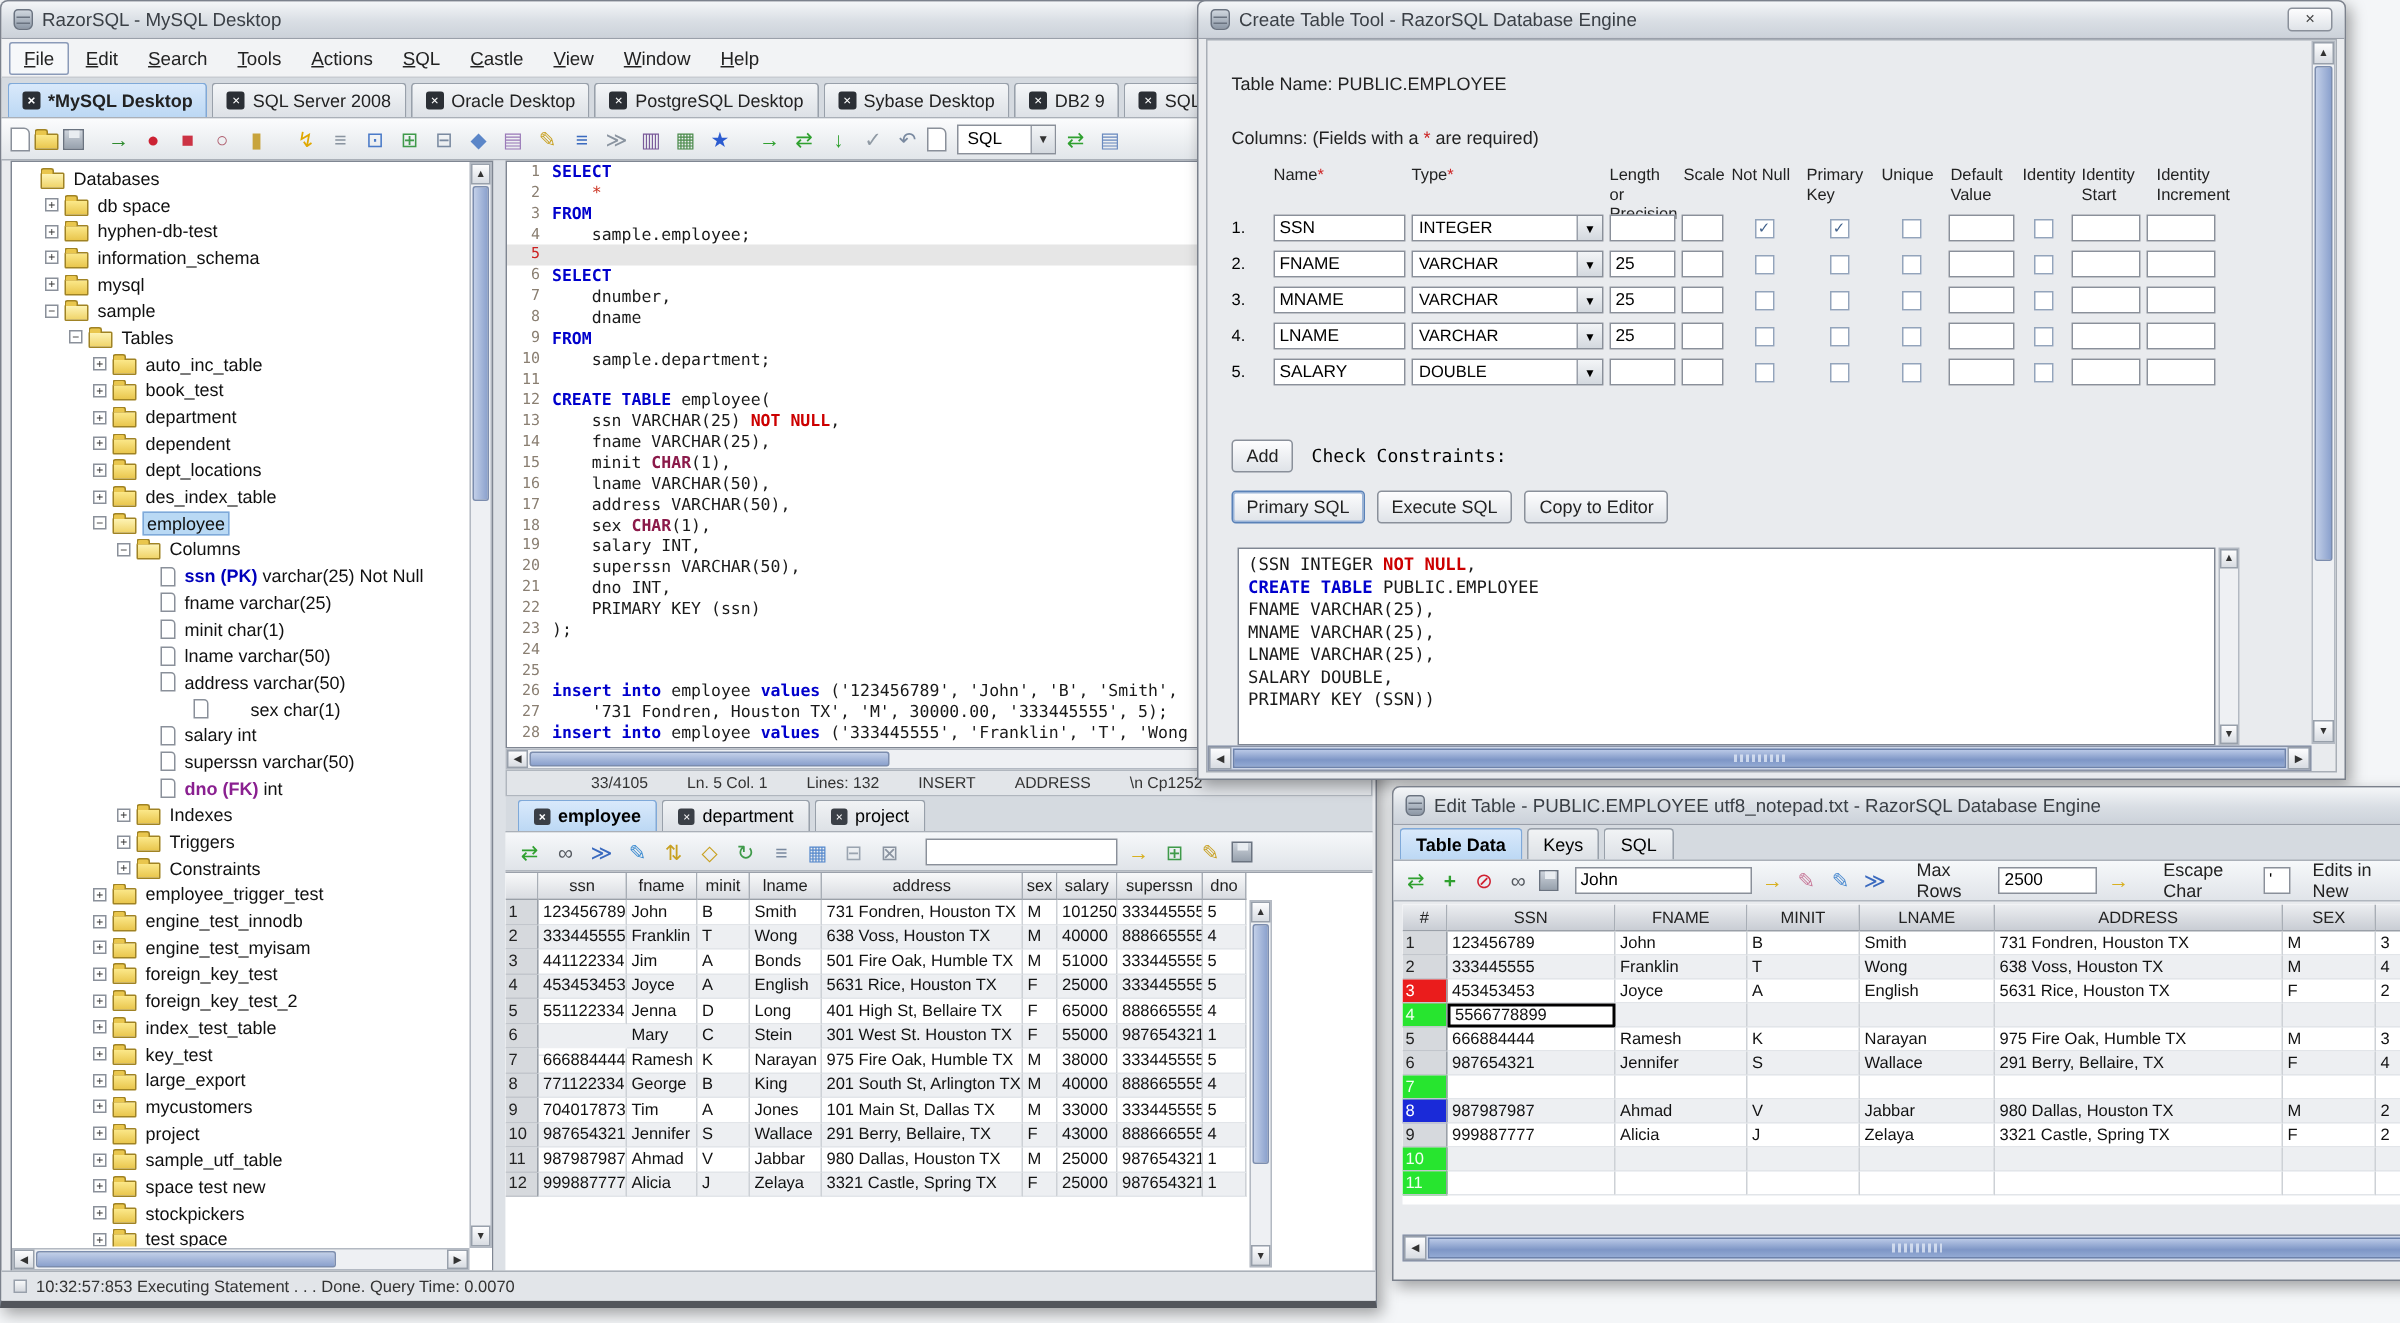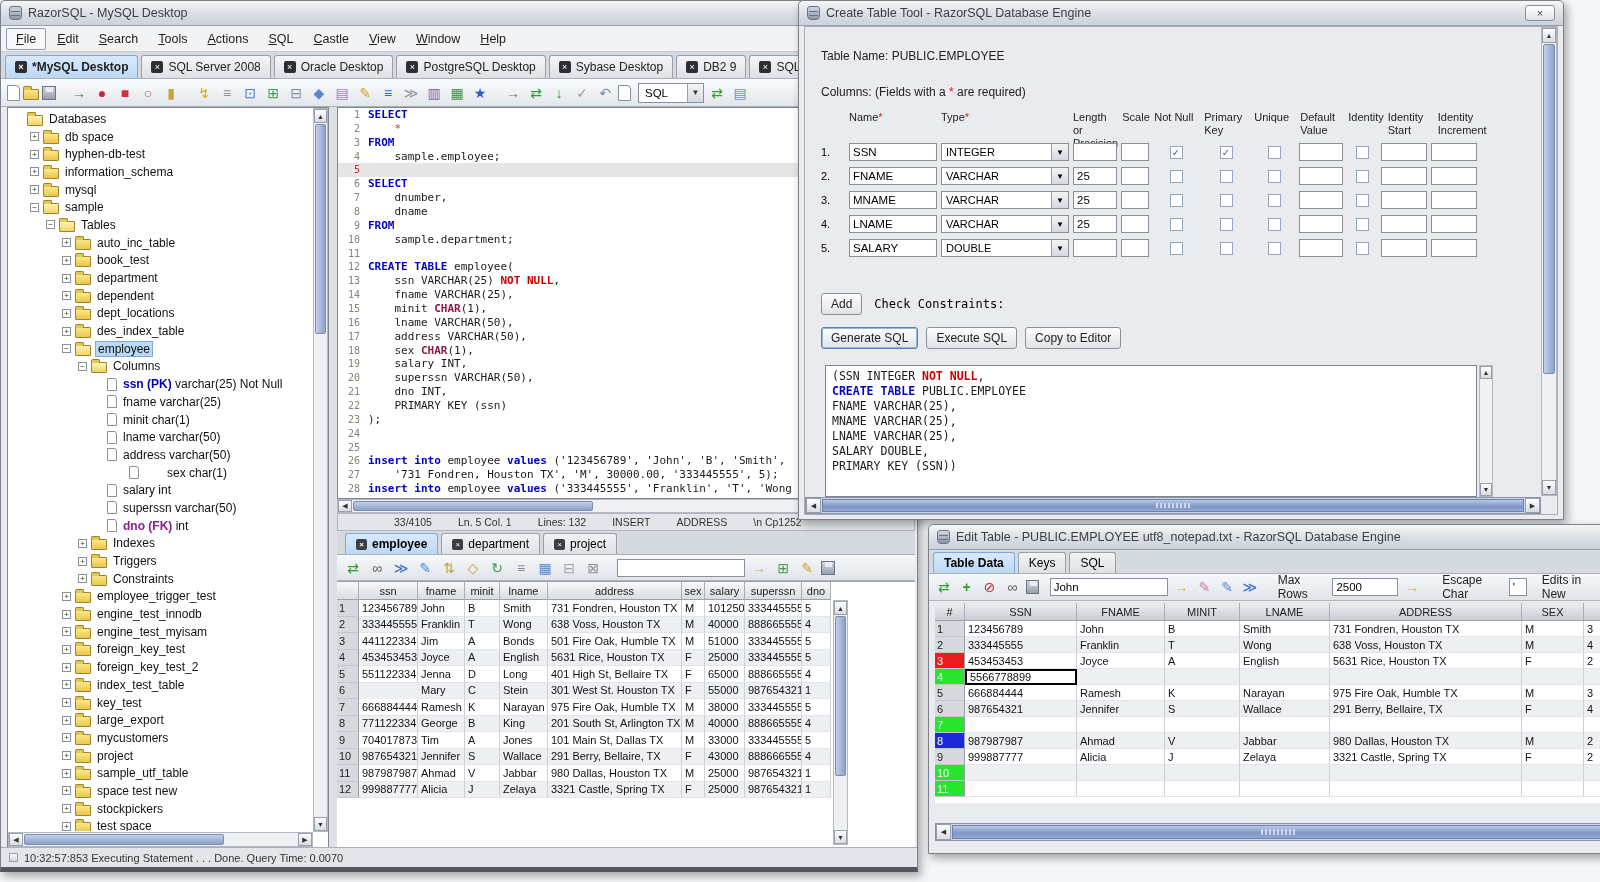--- a/index.html
+++ b/index.html
@@ -868,21 +868,21 @@
             <input class="tin" style="width: 46px;">
             <input class="tin" style="width: 46px;">
           </div>
         </div>
 
       <div style="position:absolute;left:16px;top:266px;display:flex;align-items:center;gap:12px;">
         <span class="btn">Add</span>
         <span class="mono" style="font-size:12px;">Check Constraints:</span>
       </div>
       <div id="ct-buttons" style="position:absolute;left:16px;top:300px;display:flex;gap:8px;">
-          <span class="btn foc">Generate SQL</span>
+          <span class="btn foc">Primary SQL</span>
           <span class="btn">Execute SQL</span>
           <span class="btn">Copy to Editor</span>
         </div>
 
       <div id="ct-sqlbox">
           <div style="white-space: pre;"><span class="tk-p">(SSN INTEGER </span><span class="tk-e">NOT NULL</span><span class="tk-p">,</span></div>
           <div style="white-space: pre;"><span class="tk-k">CREATE TABLE</span><span class="tk-p"> PUBLIC.EMPLOYEE</span></div>
           <div style="white-space: pre;"><span class="tk-p">FNAME VARCHAR(25),</span></div>
           <div style="white-space: pre;"><span class="tk-p">MNAME VARCHAR(25),</span></div>
           <div style="white-space: pre;"><span class="tk-p">LNAME VARCHAR(25),</span></div>

